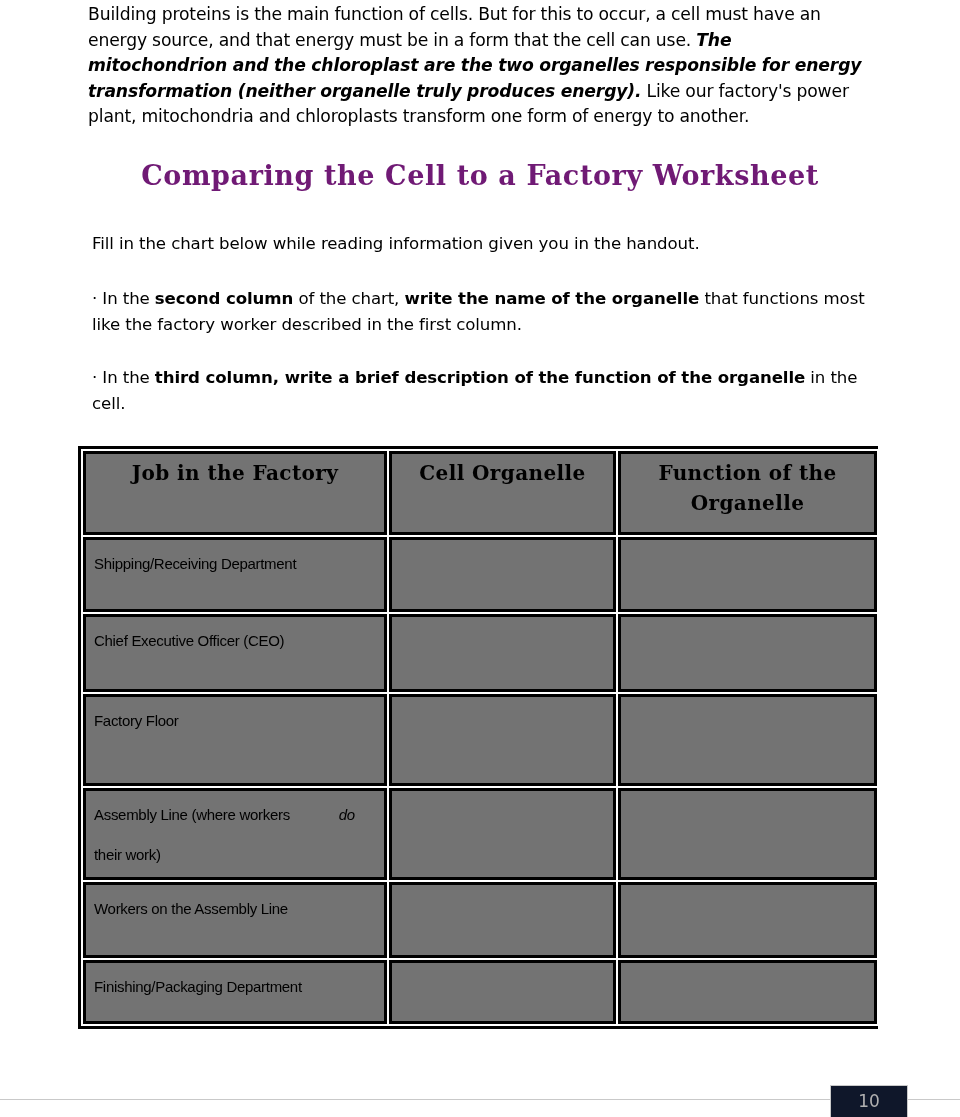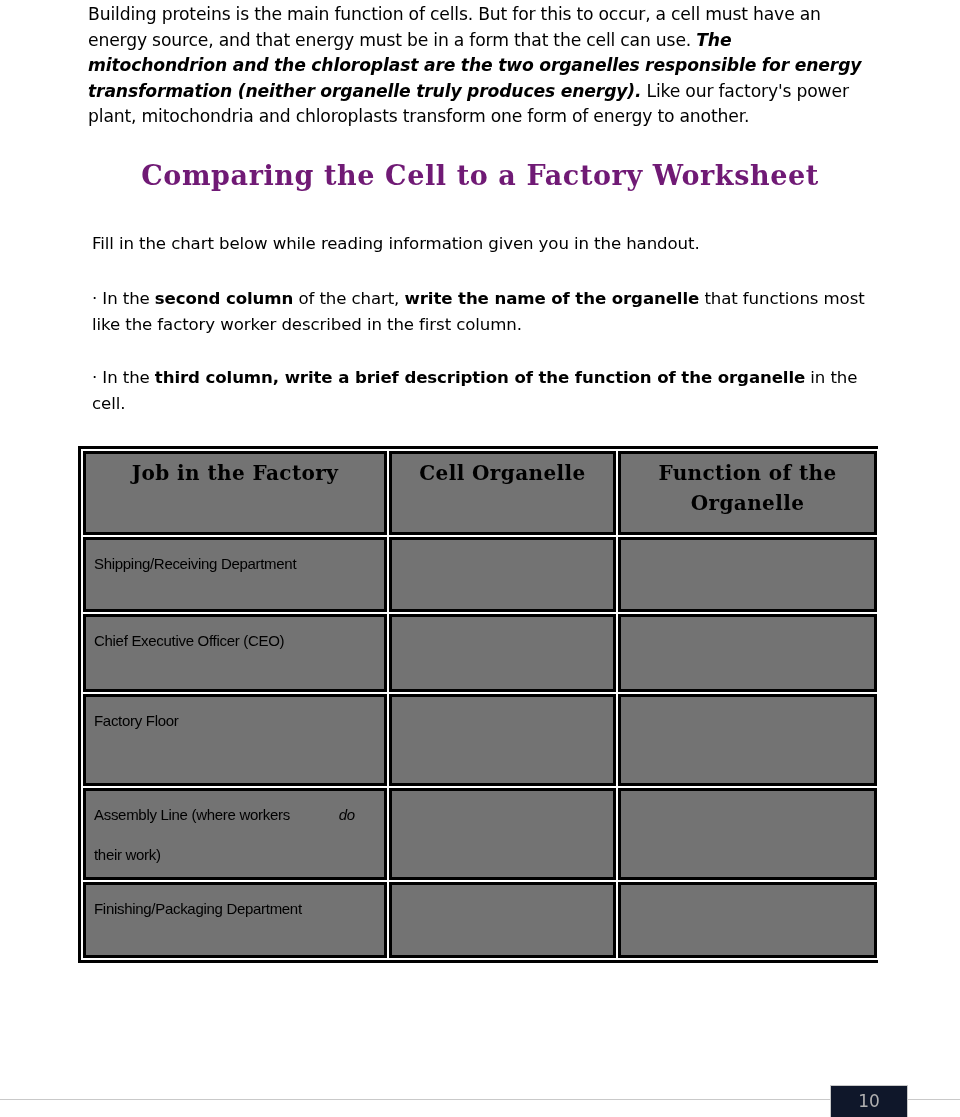--- a/index.html
+++ b/index.html
@@ -115,21 +115,21 @@
     padding-top: 6px;
   }
   td.job i { font-style: italic; margin-left: 45px; }
   td.blank { }
 
   tr.r1 td { height: 75px; }
   tr.r2 td { height: 78px; }
   tr.r3 td { height: 92px; }
   tr.r4 td { height: 78px; }
   tr.r5 td { height: 76px; }
-  tr.r6 td { height: 76px; margin-top: 8px; }
+  tr.r6 td { height: 64px; margin-top: 8px; }
 
   
   .footer-rule {
     position: absolute;
     top: 1099px;
     left: 0px;
     width: 960px;
     height: 1px;
   }
   .rule-left {
@@ -211,20 +211,25 @@
           <td class="blank"></td>
           <td class="blank"></td>
         </tr>
 
         <tr class="r4">
           <td class="job"><span>Assembly  Line (where workers </span><i>do</i><span> their work)</span></td>
           <td class="blank"></td>
           <td class="blank"></td>
         </tr>
 
+        <tr class="r5">
+          <td class="job"><span>Workers on the Assembly Line</span></td>
+          <td class="blank"></td>
+          <td class="blank"></td>
+        </tr>
 
         <tr class="r6">
           <td class="job"><span>Finishing/Packaging Department</span></td>
           <td class="blank"></td>
           <td class="blank"></td>
         </tr>
       </tbody>
     </table>
   </div>
 

